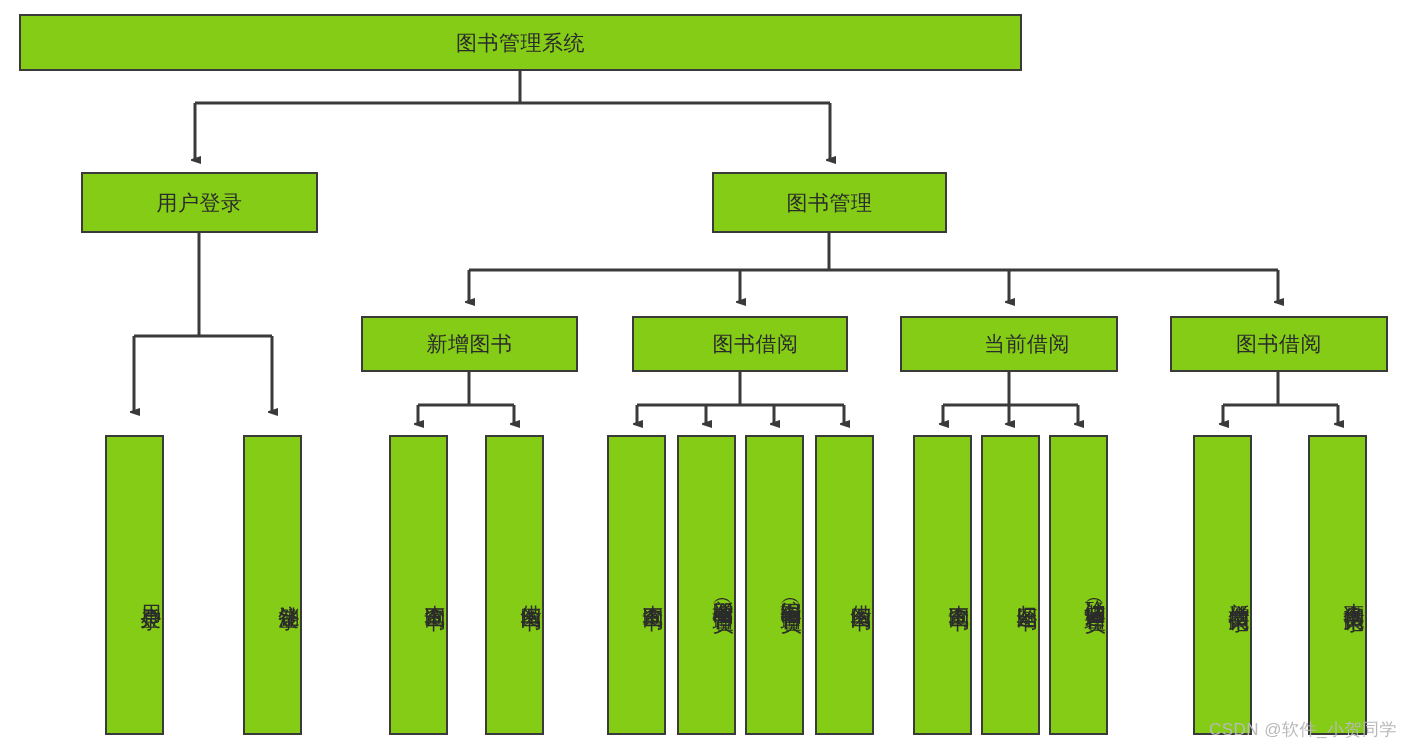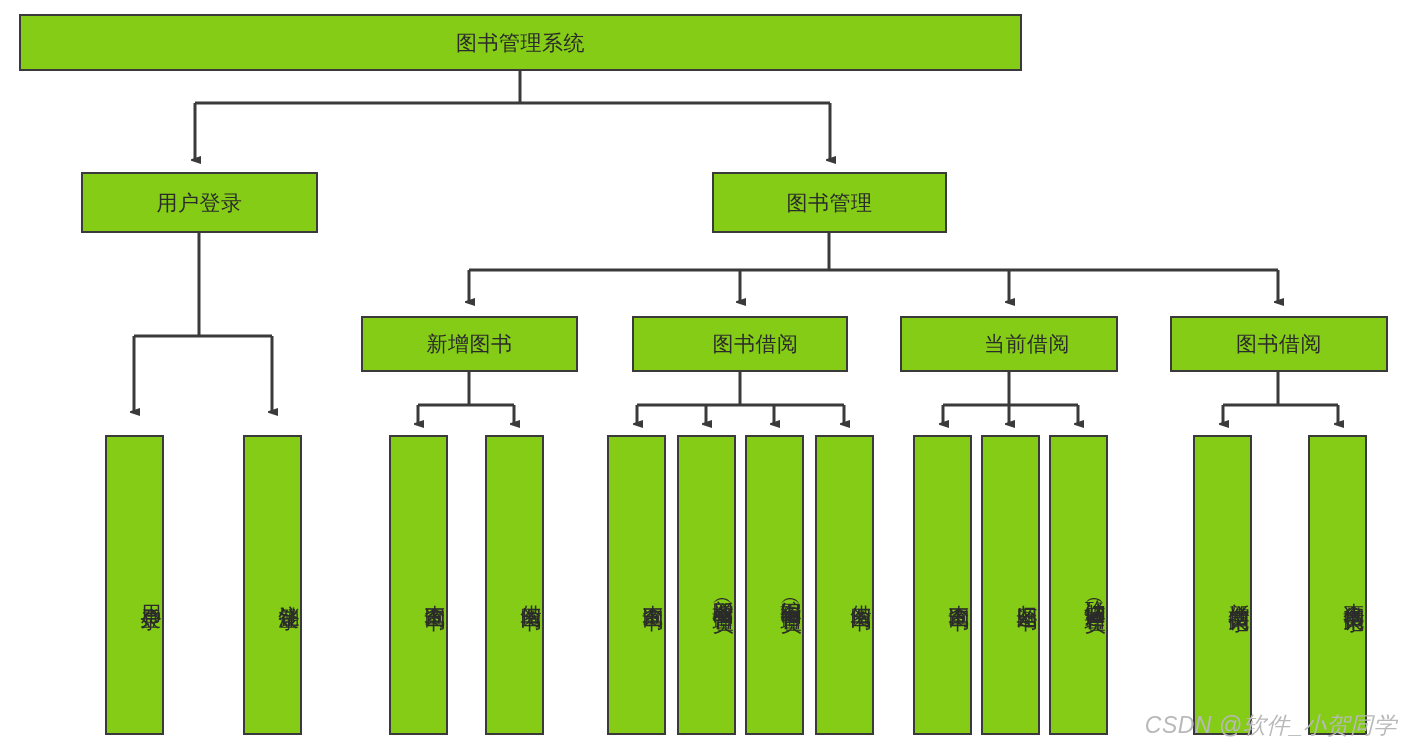--- a/index.html
+++ b/index.html
@@ -51,25 +51,24 @@
   }
   .node.vert .vtext {
     writing-mode: vertical-rl;
     text-orientation: upright;
     white-space: nowrap;
   }
   .watermark {
     position: absolute;
     right: 8px;
     bottom: 6px;
-    font-size: 23px;
+    font-size: 17px;
     color: #b9b9b9;
     white-space: nowrap;
     letter-spacing: 0.5px;
-    font-style: italic;
   }
 </style>
 </head>
 <body>
 
 <div id="canvas">
 
   <svg class="wires" viewBox="0 0 1405 747">
     <defs>
       <marker id="arrow" markerWidth="10" markerHeight="10" refX="5" refY="6" orient="auto" markerUnits="userSpaceOnUse">

